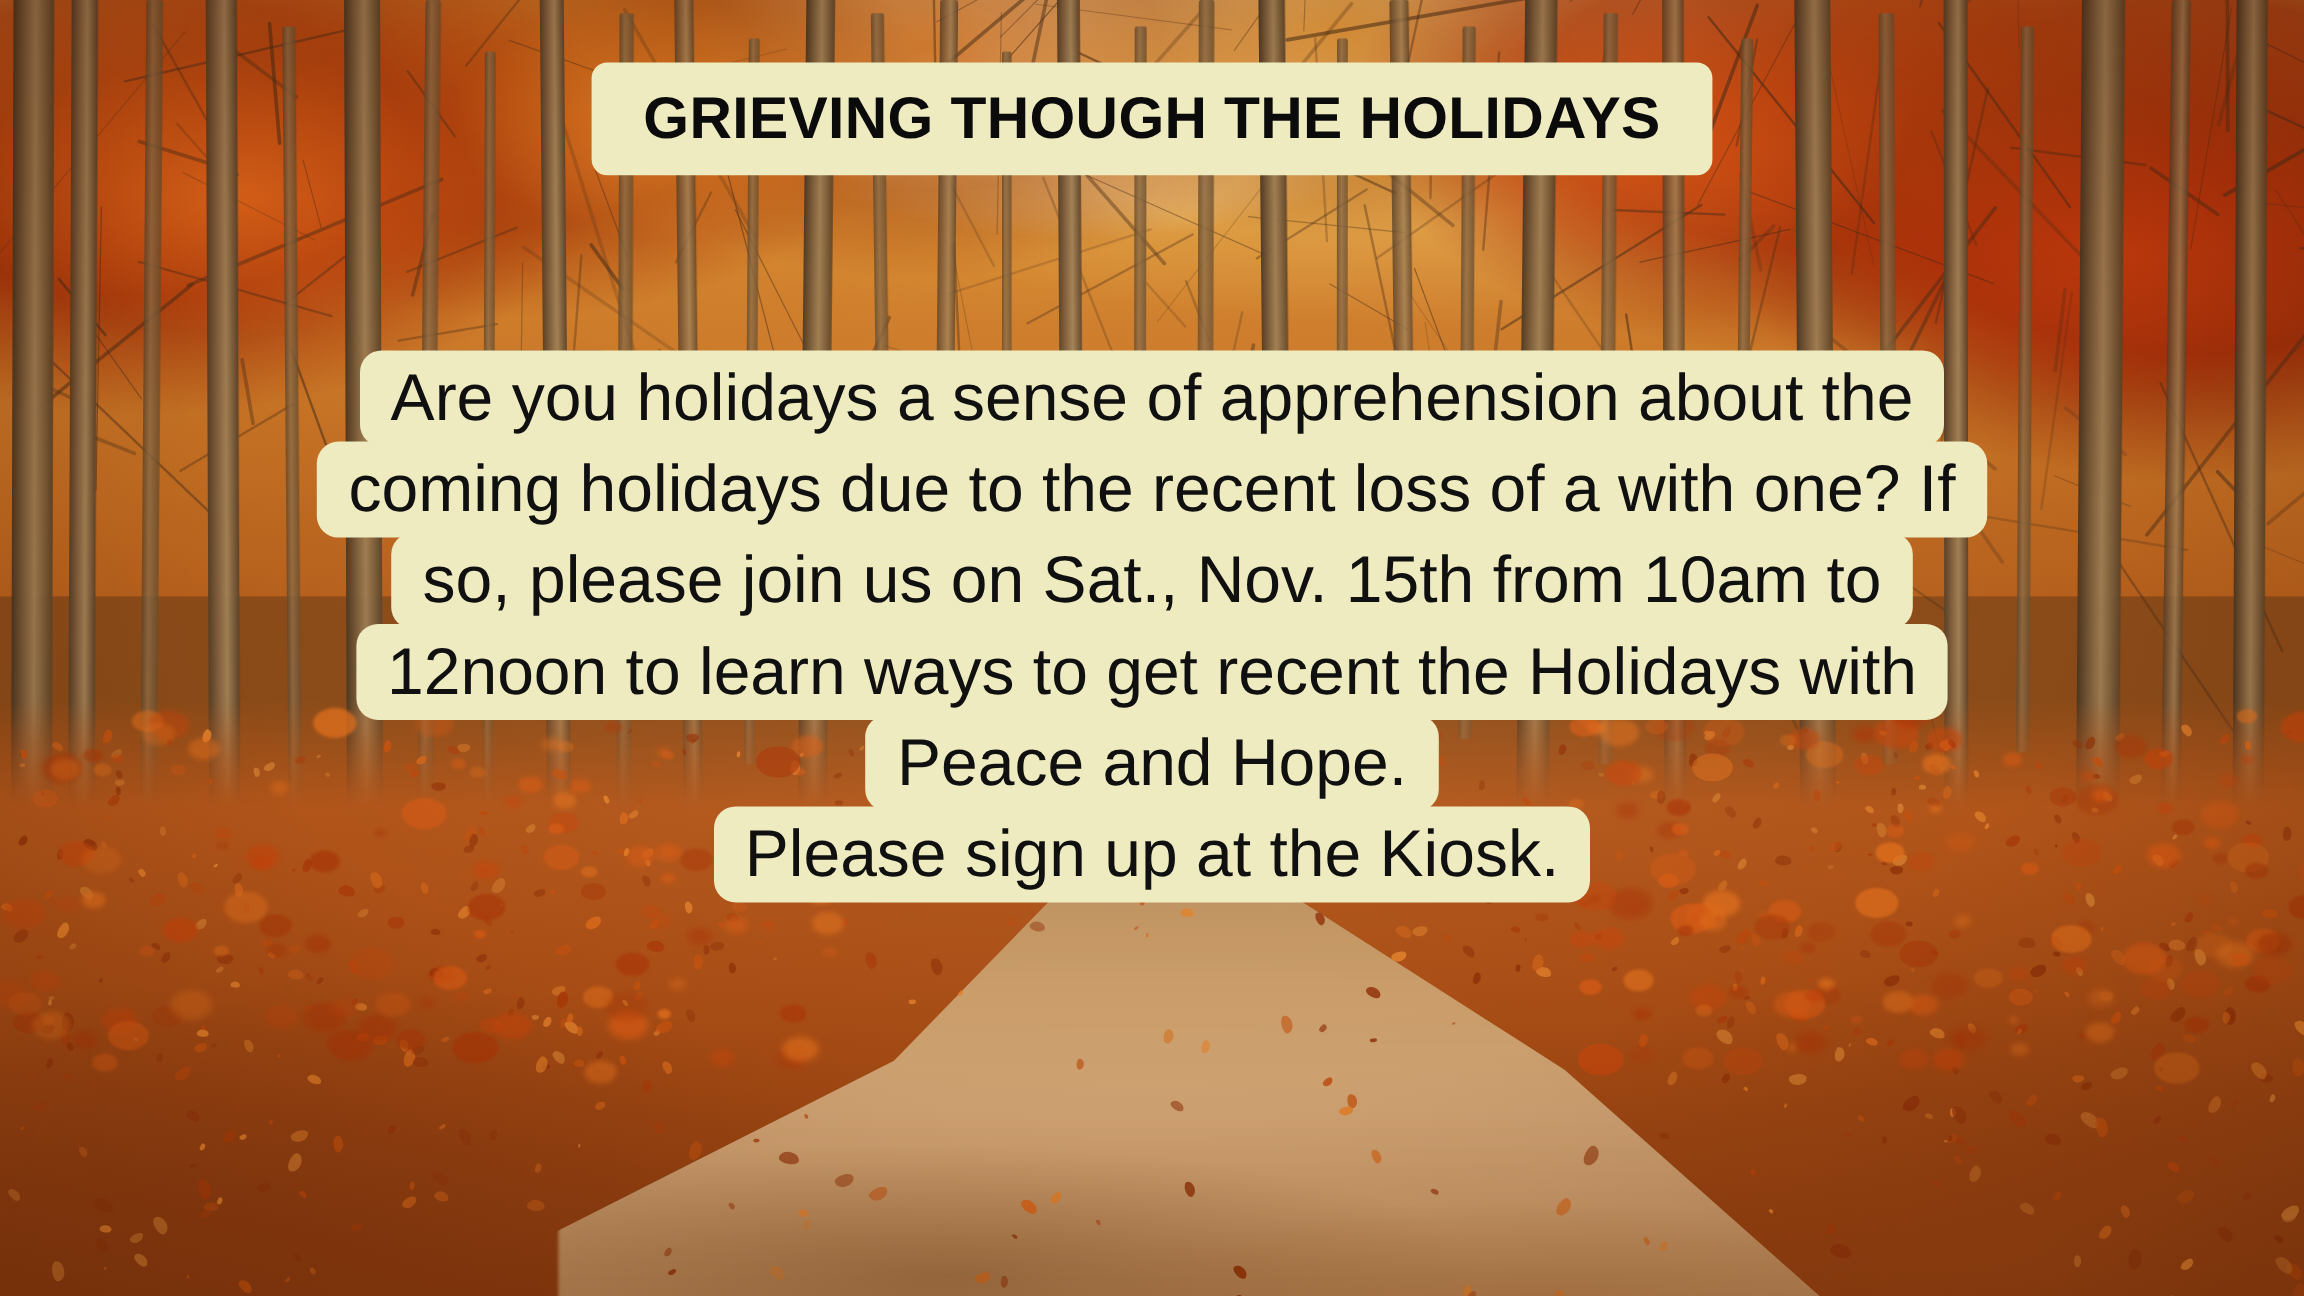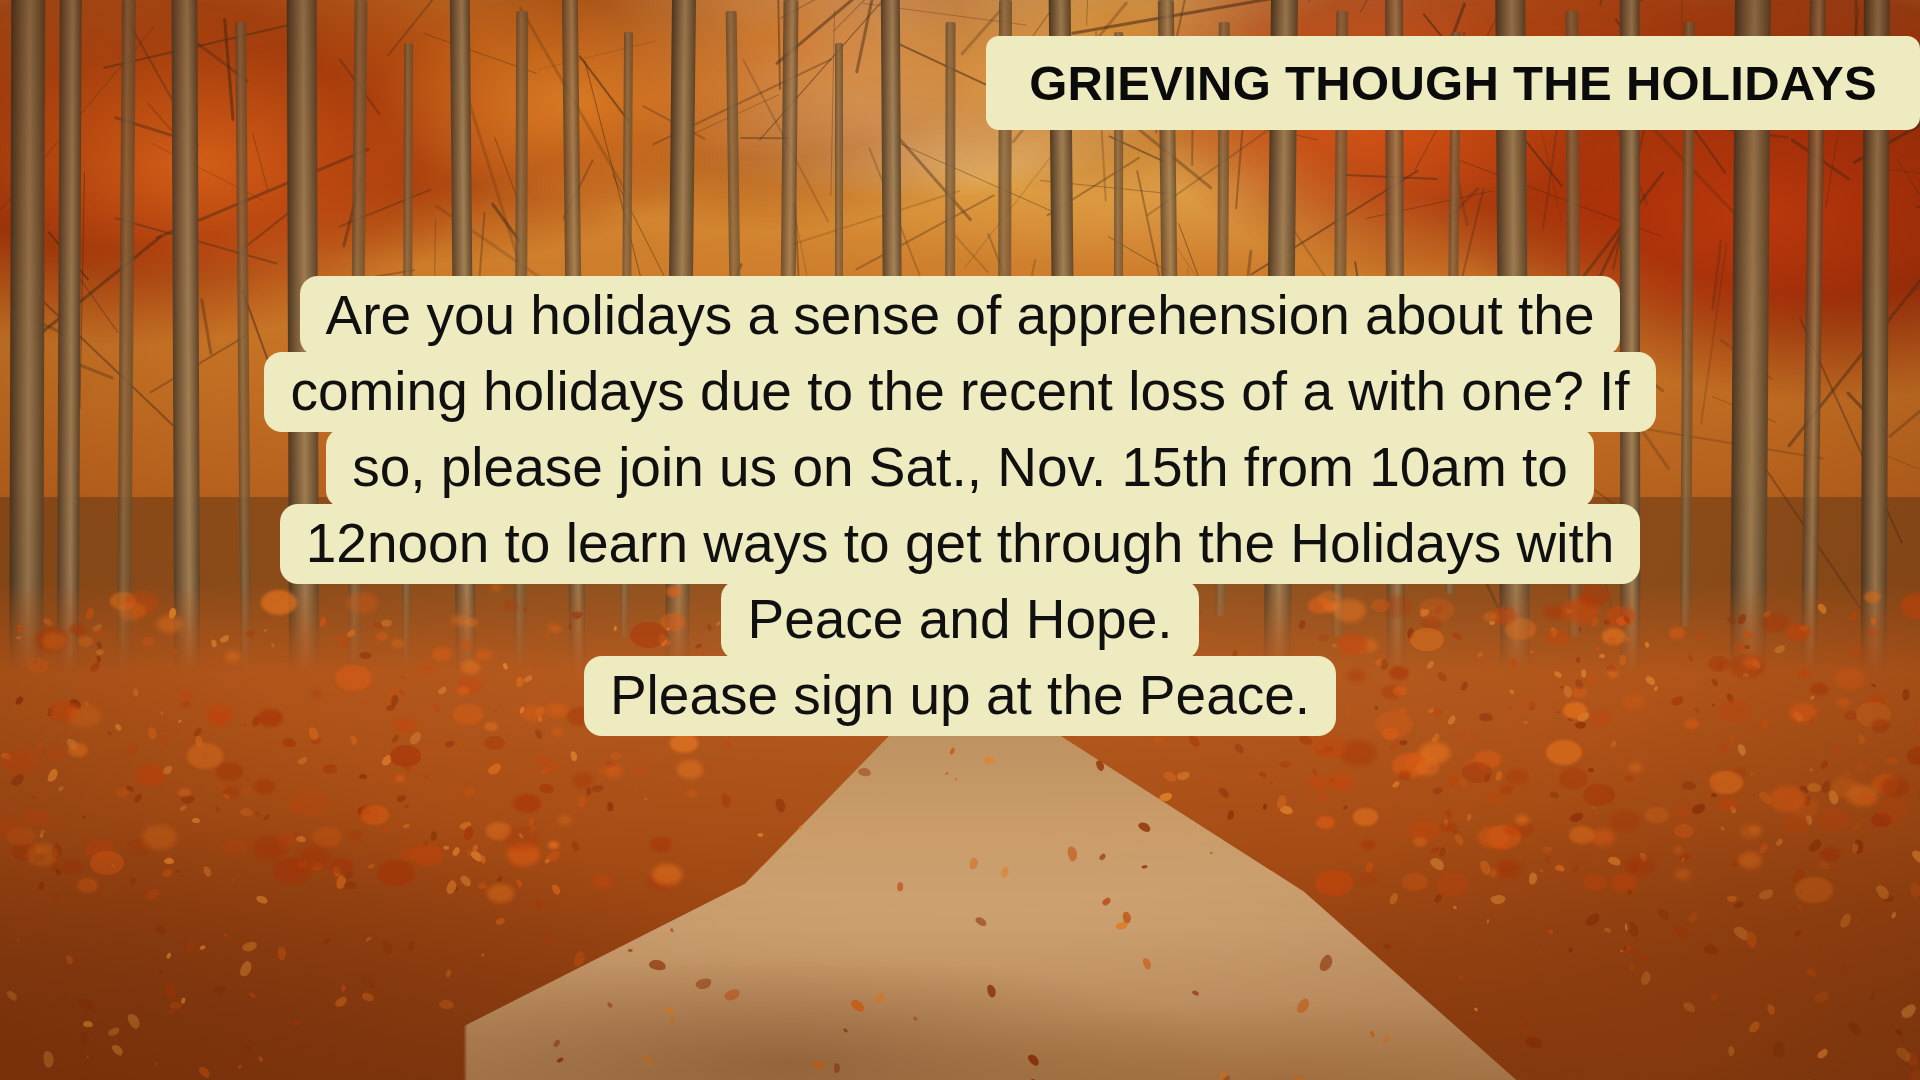--- a/index.html
+++ b/index.html
@@ -123,23 +123,23 @@
   
   #overlay {
     position:absolute; inset:0;
     display:flex;
     flex-direction:column;
     align-items:center;
   }
 
   
   #title-wrap {
-    margin-top:36px;
+    margin-top:52px;
     display:flex;
-    justify-content:flex-end;
+    justify-content:center;
     width:100%;
   }
   #title {
     display:inline-block;
     background:var(--hl);
     color:#0b0b0b;
     font-weight:bold;
     font-size:49px;
     letter-spacing:0.3px;
     line-height:1.0;
@@ -1266,19 +1266,19 @@
   <div id="overlay">
 
     <div id="title-wrap">
       <div id="title">GRIEVING THOUGH THE HOLIDAYS</div>
     </div>
 
     <div id="body">
       <span class="line">Are you holidays a sense of apprehension about the</span>
       <span class="line">coming holidays due to the recent loss of a with one? If</span>
       <span class="line">so, please join us on Sat., Nov. 15th from 10am to</span>
-      <span class="line">12noon to learn ways to get through the Holidays with</span>
+      <span class="line">12noon to learn ways to get recent the Holidays with</span>
       <span class="line">Peace and Hope.</span>
-      <span class="line">Please sign up at the Peace.</span>
+      <span class="line">Please sign up at the Kiosk.</span>
     </div>
 
   </div>
 </div>
 
 </body></html>

